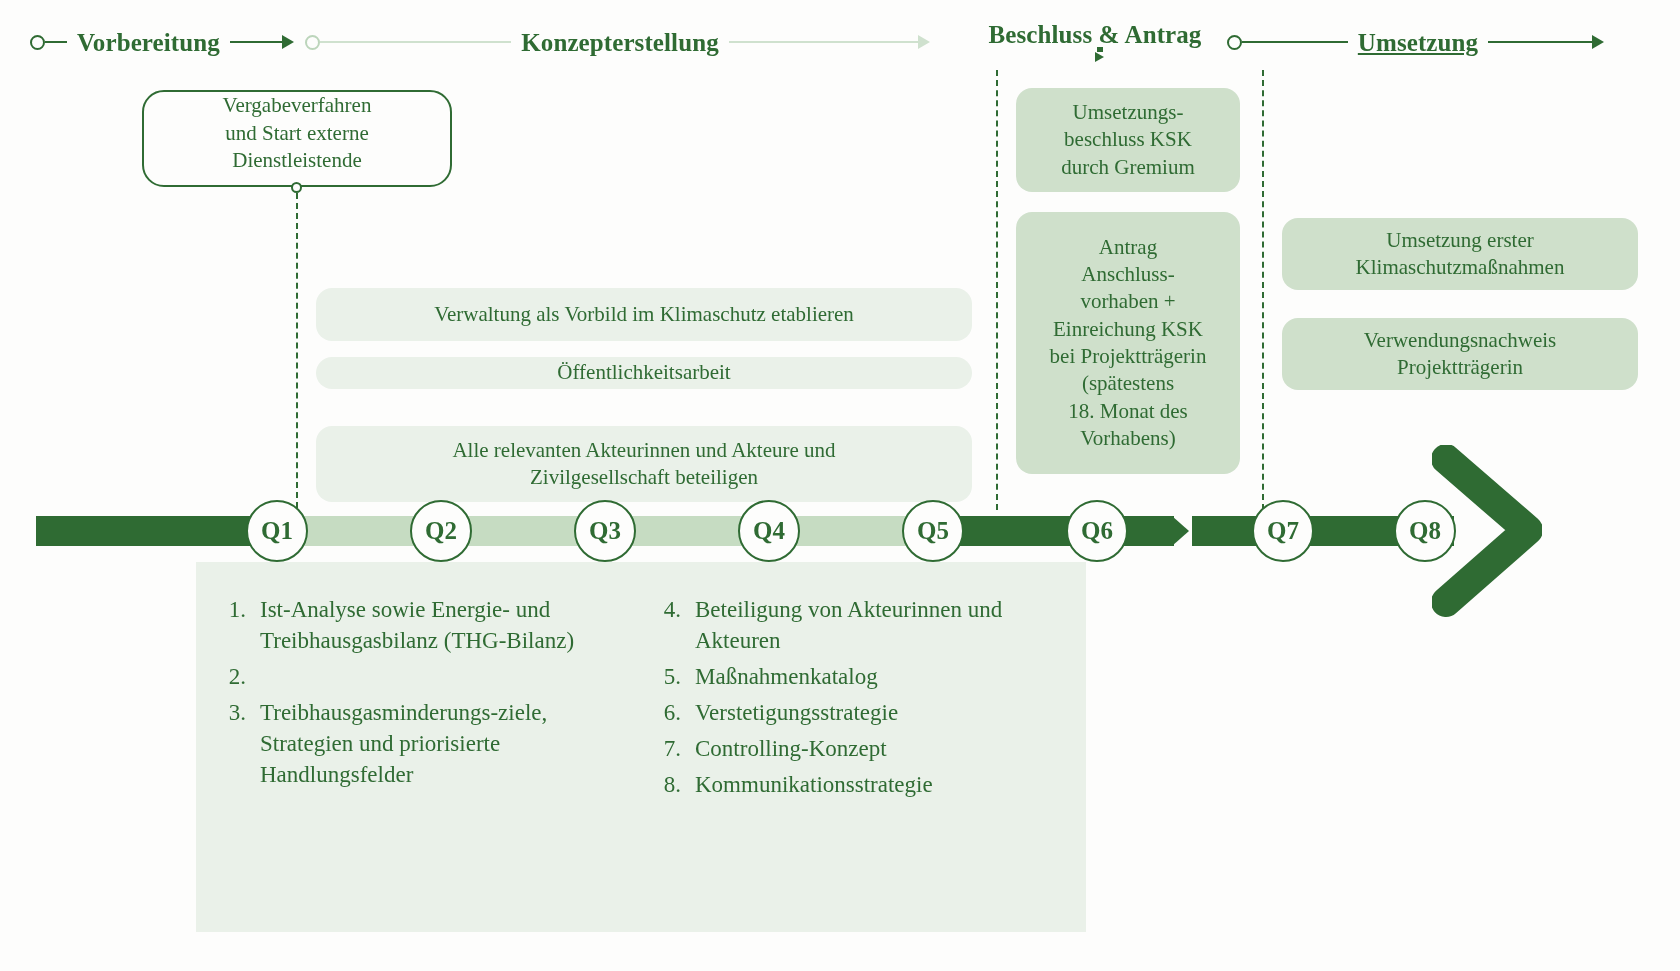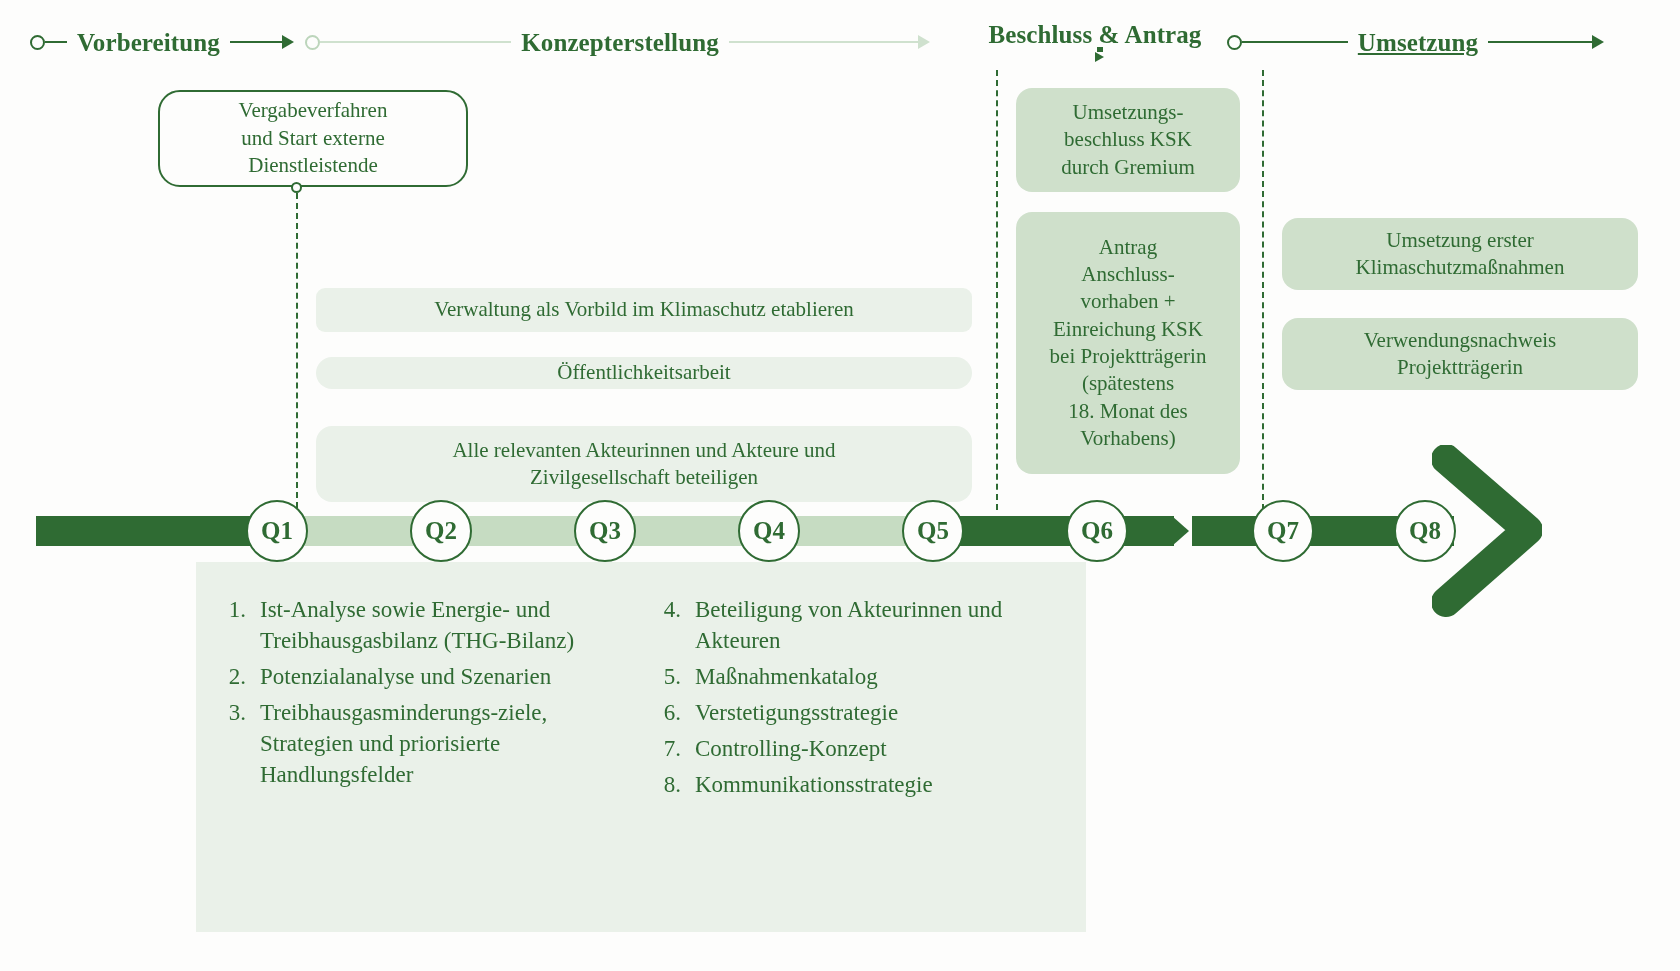--- a/index.html
+++ b/index.html
@@ -42,23 +42,23 @@
   
   .divider{
     position:absolute;width:0;border-left:2px dashed #2f6b33;
   }
 
   
   .callout{
     position:absolute;
     border:2px solid #2f6b33;border-radius:22px;
     background:#fdfdfc;
-    display:flex;align-items:center;justify-content:center;
+    display:flex;align-items:flex-end;justify-content:center;
     text-align:center;font-size:21px;line-height:1.32;
-    padding:10px 16px;box-sizing:border-box;margin-left:16px;
+    padding:10px 16px;box-sizing:border-box;
   }
   .callout-anchor{
     position:absolute;width:11px;height:11px;border-radius:50%;
     border:2px solid #2f6b33;background:#fdfdfc;box-sizing:border-box;
   }
   .drop-line{
     position:absolute;width:0;border-left:2px dashed #2f6b33;
   }
   .drop-arrow{
     position:absolute;width:0;height:0;
@@ -165,21 +165,21 @@
     <span>
       <span>Vergabeverfahren</span><br>
       <span>und Start externe</span><br>
       <span>Dienstleistende</span>
     </span>
   </div>
   <div class="callout-anchor" style="left:291px;top:182px;"></div>
   <div class="drop-line" style="left:296px;top:193px;height:335px;"></div>
   <div class="drop-arrow" style="left:291px;top:527px;"></div>
 
-  <div class="pill light" style="left:316px;top:288px;width:656px;height:44px;border-radius:9px;">
+  <div class="pill light" style="left:316px;top:288px;width:656px;height:53px;">
     <span>Verwaltung als Vorbild im Klimaschutz etablieren</span>
   </div>
   <div class="pill light" style="left:316px;top:357px;width:656px;height:32px;">
     <span>Öffentlichkeitsarbeit</span>
   </div>
   <div class="pill mid" style="left:1016px;top:88px;width:224px;height:104px;white-space:pre-line;">
     <span style="white-space:pre-line;">Umsetzungs-
 beschluss KSK
 durch Gremium</span>
   </div>
@@ -264,21 +264,20 @@
 
   <div class="panel-cols" style="left:196px;top:562px;">
     <div class="col">
       <ol class="tasks" id="tasks-left">
           <li>
             <span class="num">1.</span>
             <span class="txt">Ist-Analyse sowie Energie- und Treibhausgasbilanz (THG-Bilanz)</span>
           </li>
           <li>
             <span class="num">2.</span>
-            <span class="txt">Potenzialanalyse und Szenarien</span>
           </li>
           <li>
             <span class="num">3.</span>
             <span class="txt">Treibhausgasminderungs-ziele, Strategien und priorisierte Handlungsfelder</span>
           </li>
         </ol>
     </div>
     <div class="col">
       <ol class="tasks" id="tasks-right">
           <li>

